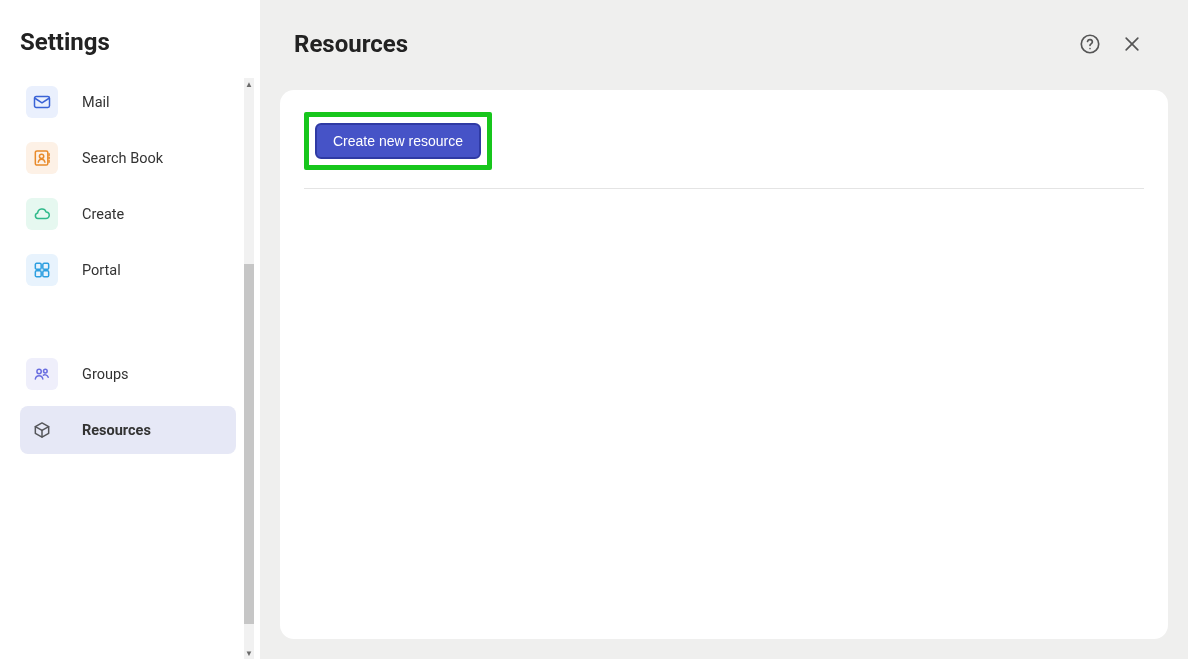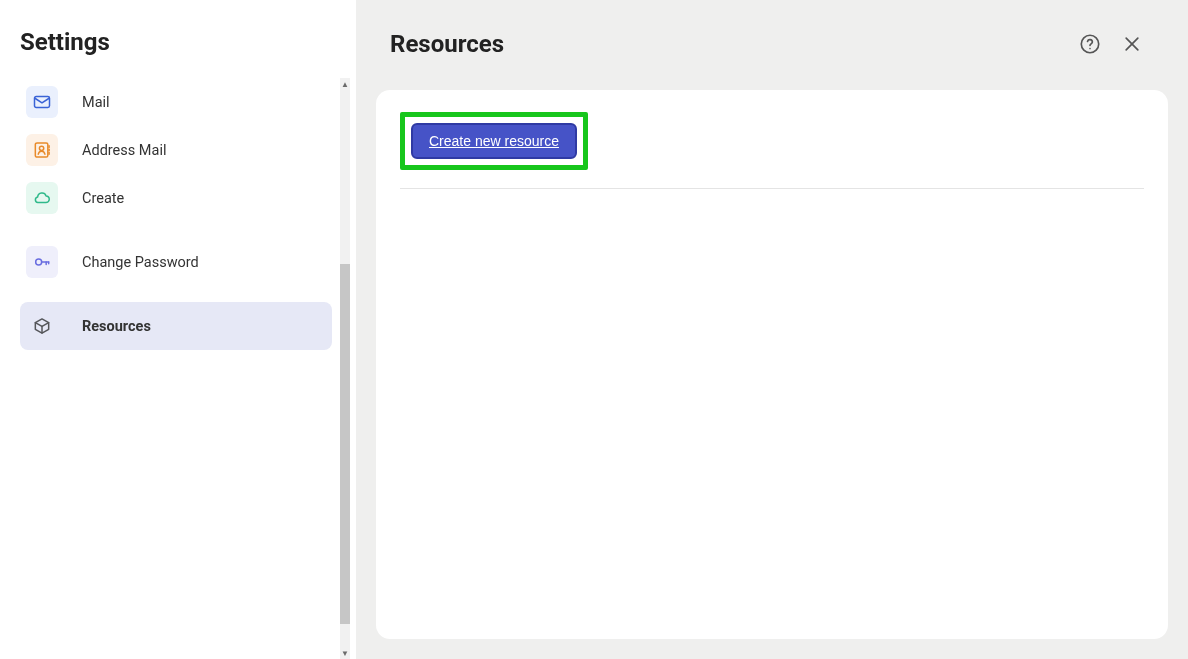--- a/index.html
+++ b/index.html
@@ -27,21 +27,21 @@
     background: var(--bg);
     overflow: hidden;
   }
   .app {
     display: flex;
     width: 100%; height: 100%;
   }
 
   
   .sidebar {
-    width: 356px;
+    width: 260px;
     height: 100%;
     background: var(--bg);
     display: flex;
     flex-direction: column;
     padding: 28px 0 0 0;
   }
   .sidebar-title {
     font-size: 24px;
     font-weight: 700;
     margin: 0 0 22px 20px;
@@ -74,21 +74,21 @@
   .nav-scroll {
     position: relative;
     flex: 1;
     margin: 0 6px 0 20px;
     padding-right: 18px;
     overflow: hidden;
   }
   .nav-list {
     display: flex;
     flex-direction: column;
-    gap: 0;
+    gap: 8px;
   }
   .nav-item {
     display: flex;
     align-items: center;
     height: 48px;
     border-radius: 8px;
     cursor: pointer;
     padding: 0 8px 0 6px;
   }
   .nav-item.selected {
@@ -174,21 +174,20 @@
   }
   .primary-btn {
     background: var(--primary);
     color: #fff;
     border: 2px solid var(--primary-border);
     border-radius: 6px;
     padding: 8px 16px;
     font-size: 14px;
     font-weight: 500;
     cursor: pointer;
-    text-decoration: underline;
   }
   .card-divider {
     border: none;
     border-top: 1px solid var(--divider);
     margin: 18px 0 0 0;
   }
 
   svg { display: block; }
 </style>
 </head>
@@ -215,43 +214,54 @@
             <div class="nav-icon-tile" style="background: rgb(253, 241, 230); color: rgb(232, 138, 42);">
   <svg width="20" height="20" viewBox="0 0 24 24" fill="none" stroke="currentColor" stroke-width="1.8" stroke-linecap="round" stroke-linejoin="round">
     <rect x="4" y="3.5" width="15" height="17" rx="2"></rect>
     <circle cx="11.5" cy="10" r="2.6"></circle>
     <path d="M7.5 17c.6-2.2 2.2-3.4 4-3.4s3.4 1.2 4 3.4"></path>
     <line x1="20.5" y1="7" x2="20.5" y2="9"></line>
                 <line x1="20.5" y1="11" x2="20.5" y2="13"></line>
                 <line x1="20.5" y1="15" x2="20.5" y2="17"></line>
   </svg>
 </div>
-            <span class="nav-label">Address Mail</span>
+            <span class="nav-label">Search Book</span>
           </div>
           <div class="nav-item">
             <div class="nav-icon-tile" style="background: rgb(230, 248, 240); color: rgb(47, 185, 138);">
   <svg width="20" height="20" viewBox="0 0 24 24" fill="none" stroke="currentColor" stroke-width="1.8" stroke-linecap="round" stroke-linejoin="round">
     <path d="M7 17.5h9.5a4 4 0 0 0 .4-8 5.2 5.2 0 0 0-10.1 1.3A3.4 3.4 0 0 0 7 17.5z"></path>
   </svg>
 </div>
             <span class="nav-label">Create</span>
           </div>
+          <div class="nav-item">
+            <div class="nav-icon-tile" style="background: rgb(232, 243, 253); color: rgb(45, 159, 224);">
+  <svg width="20" height="20" viewBox="0 0 24 24" fill="none" stroke="currentColor" stroke-width="1.8" stroke-linecap="round" stroke-linejoin="round">
+    <rect x="4" y="4" width="7" height="7" rx="1.5"></rect>
+    <rect x="13" y="4" width="7" height="7" rx="1.5"></rect>
+    <rect x="4" y="13" width="7" height="7" rx="1.5"></rect>
+    <rect x="13" y="13" width="7" height="7" rx="1.5"></rect>
+  </svg>
+</div>
+            <span class="nav-label">Portal</span>
+          </div>
           <div class="nav-gap-lg"></div>
+          <div class="nav-gap-lg"></div>
           <div class="nav-item">
             <div class="nav-icon-tile" style="background: rgb(239, 239, 251); color: rgb(106, 110, 224);">
   <svg width="20" height="20" viewBox="0 0 24 24" fill="none" stroke="currentColor" stroke-width="1.8" stroke-linecap="round" stroke-linejoin="round">
-    <circle cx="8" cy="12" r="3.6"></circle>
-    <line x1="11.6" y1="12" x2="20" y2="12"></line>
-    <line x1="17" y1="12" x2="17" y2="15"></line>
-    <line x1="20" y1="12" x2="20" y2="14"></line>
-  </svg>
-</div>
-            <span class="nav-label">Change Password</span>
-          </div>
-          <div class="nav-gap-lg"></div>
+    <circle cx="8.5" cy="9" r="2.6"></circle>
+    <path d="M4 18c.4-2.6 2.4-4 4.5-4s4.1 1.4 4.5 4"></path>
+    <circle cx="16" cy="8.5" r="2.2"></circle>
+    <path d="M13.7 13.4c1-.9 4.6-.9 5.8 2.6"></path>
+  </svg>
+</div>
+            <span class="nav-label">Groups</span>
+          </div>
           <div class="nav-item selected">
             <div class="nav-icon-tile" style="background: rgb(230, 232, 246); color: rgb(85, 86, 90);">
   <svg width="20" height="20" viewBox="0 0 24 24" fill="none" stroke="currentColor" stroke-width="1.8" stroke-linecap="round" stroke-linejoin="round">
     <path d="M12 3.5 20 8v8l-8 4.5L4 16V8z"></path>
     <path d="M4 8l8 4.5L20 8"></path>
                 <path d="M12 12.5V20.5"></path>
   </svg>
 </div>
             <span class="nav-label">Resources</span>
           </div>

